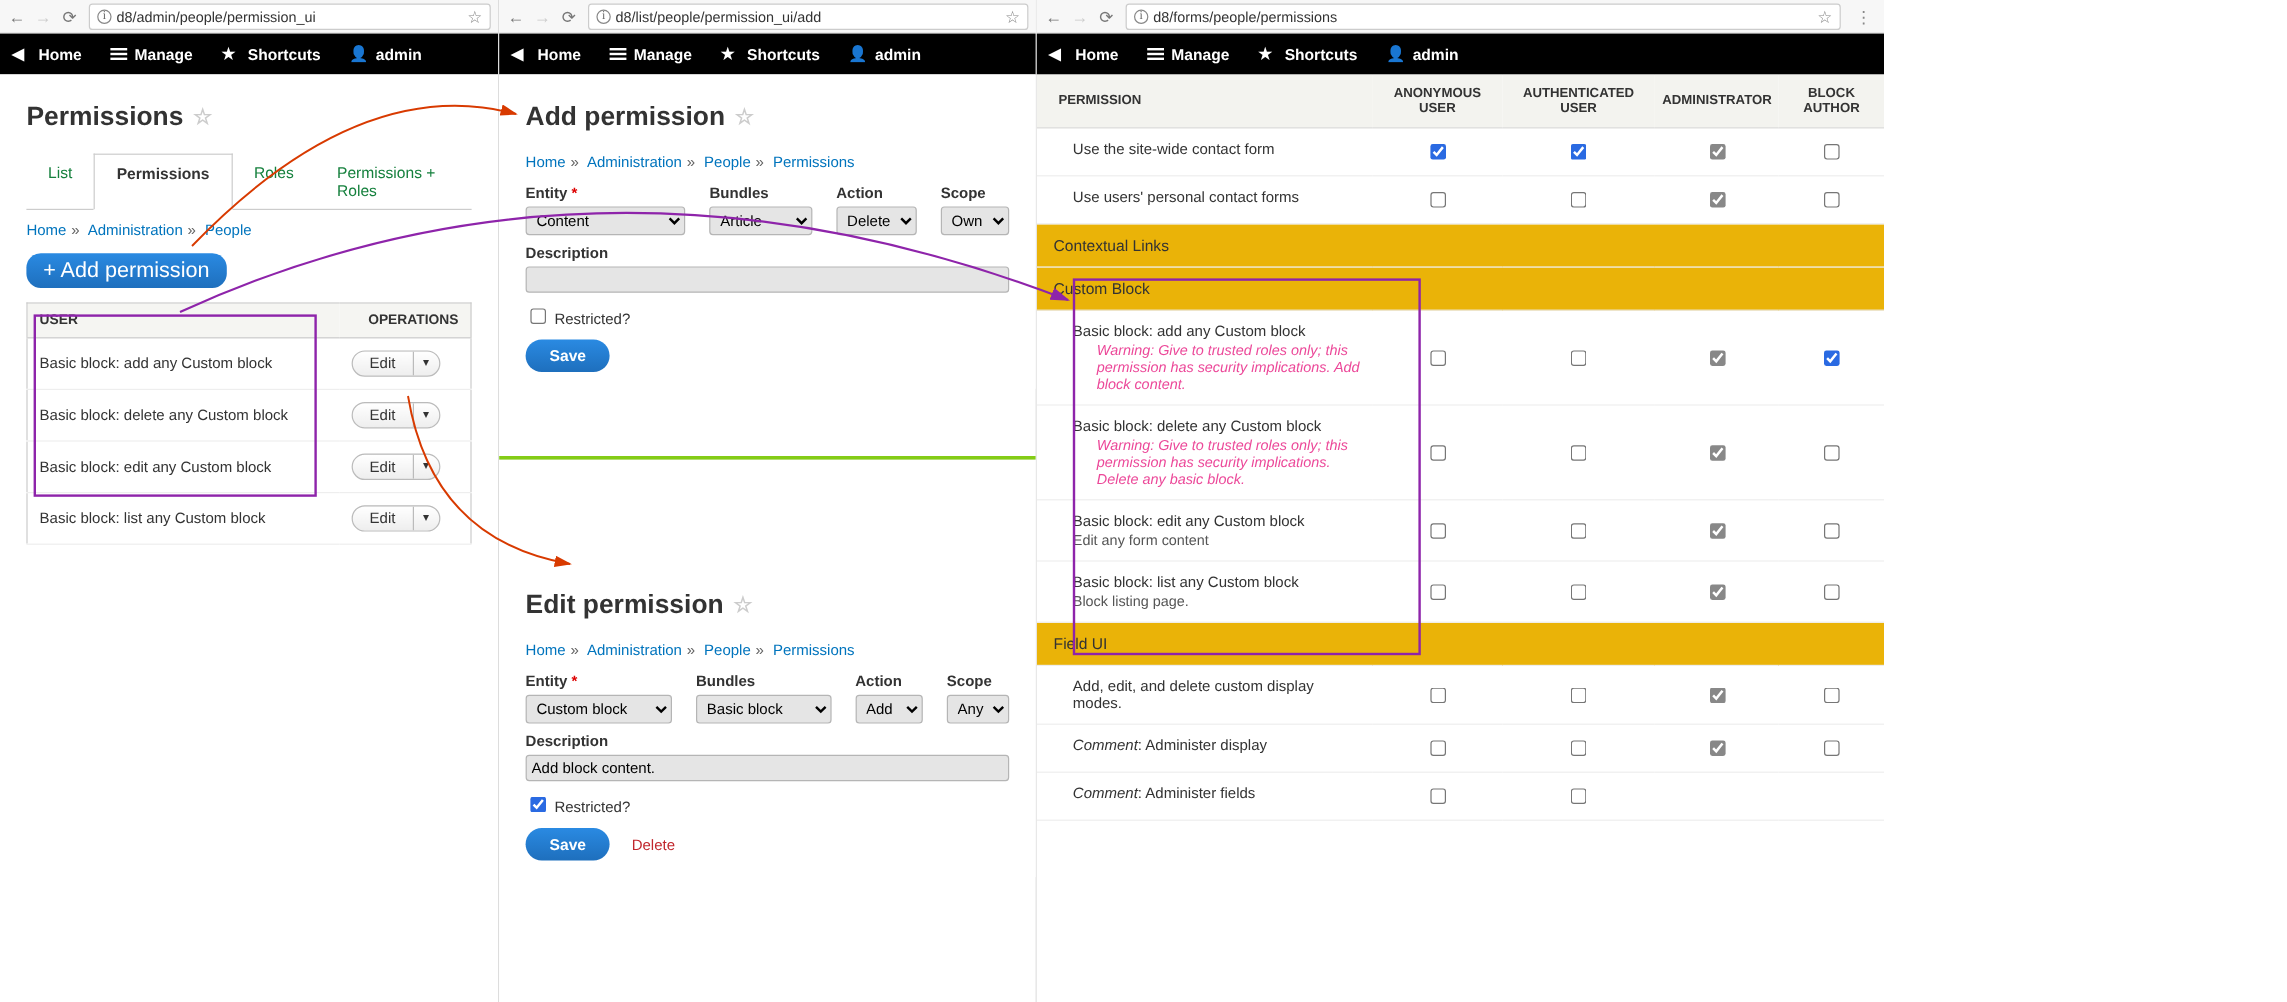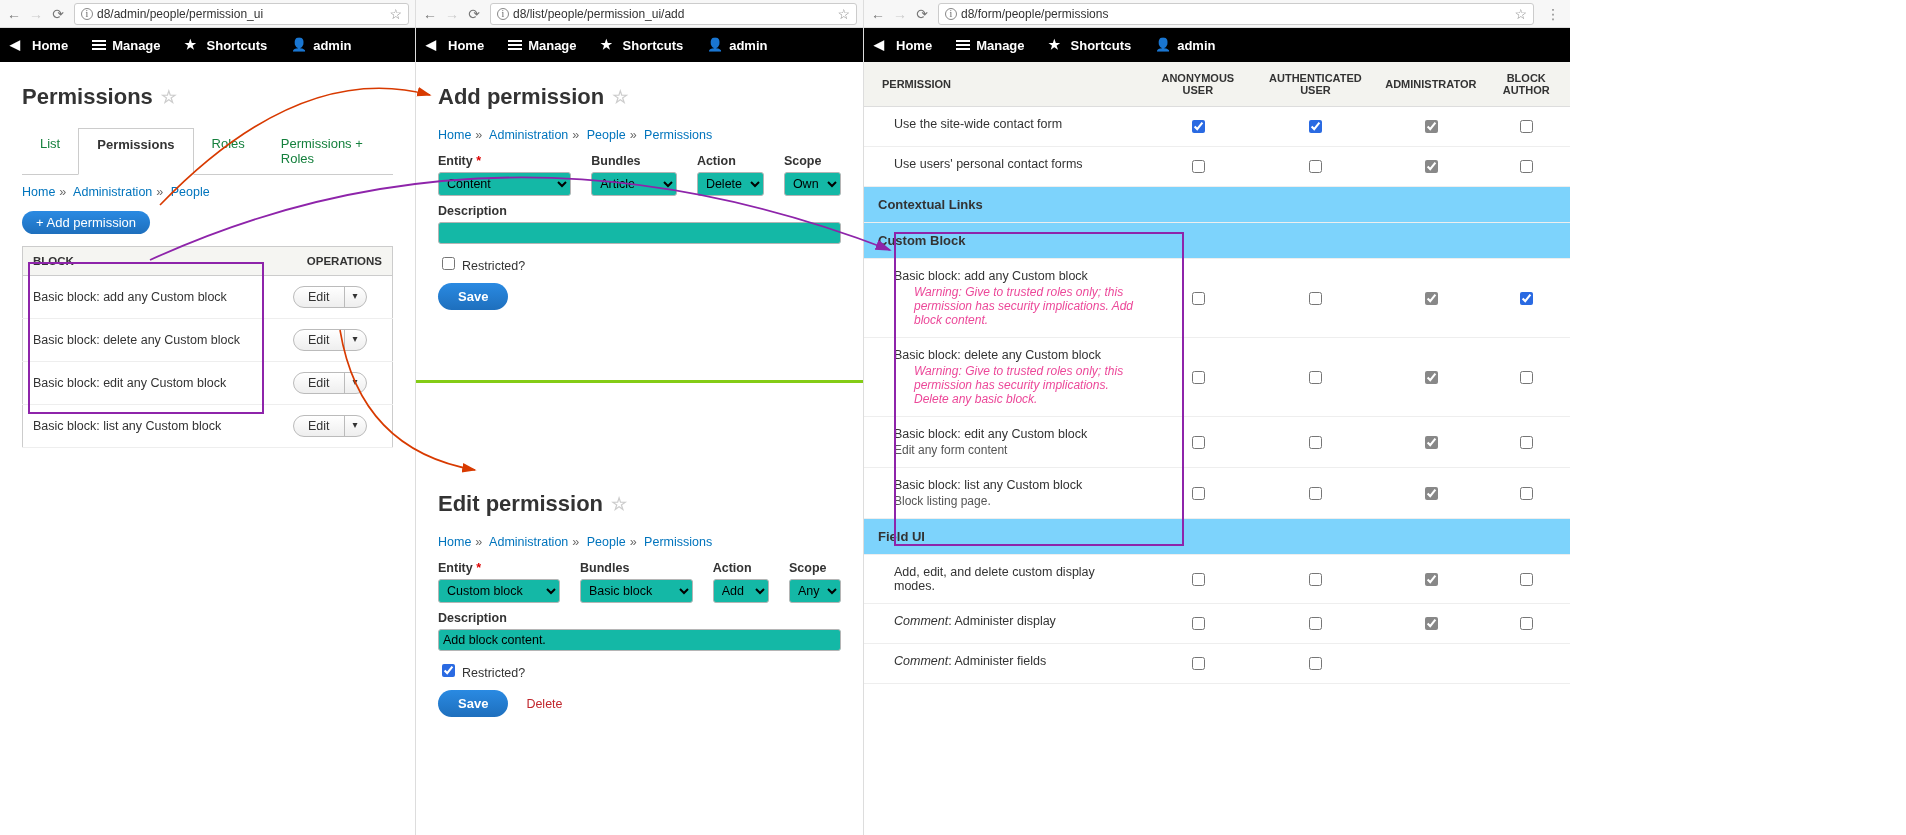--- a/index.html
+++ b/index.html
@@ -86,55 +86,55 @@
   .tab.active { border:1px solid #ccc; border-bottom:1px solid #fff; margin-bottom:-1px; background:#fff; color:#333; font-weight:bold;}
 
   .breadcrumb { font-size:12.5px; margin: 6px 0 12px 0; }
   .breadcrumb a, .breadcrumb span.link { color:#0074bd; text-decoration:none; }
   .sep { color:#666; margin:0 4px; }
 
   .btn-primary {
     background:#1e6fbd;
     background: linear-gradient(#2a8ae2,#1e6fbd);
     color:#fff; border:none; border-radius:12px;
-    padding:4px 14px; font-size:13px; cursor:pointer;
+    padding:4px 14px; font-size:18px; cursor:pointer;
   }
   .btn-primary.round-less { border-radius: 18px; padding:6px 20px; font-size:13px; font-weight:bold;}
 
   
   .list-table { width:100%; border:1px solid #ccc; border-collapse:collapse; margin-top:12px; }
   .list-table th { background:#f5f5f2; font-size:11.5px; text-align:left; padding:8px 10px; border-bottom:1px solid #ccc; font-weight:bold;}
   .list-table td { padding:10px 10px; border-bottom:1px solid #eee; font-size:12.5px;}
   .ops-cell { text-align:left; white-space:nowrap;}
   .split-btn { display:inline-flex; border:1px solid #bbb; border-radius:14px; overflow:hidden; background:linear-gradient(#fff,#eee);}
   .split-btn .main { padding:3px 14px; border-right:1px solid #bbb; cursor:pointer;}
   .split-btn .caret { padding:3px 8px; cursor:pointer; font-size:10px;}
 
   
   .form-row { display:flex; gap:20px; margin-bottom:8px;}
   .form-group { display:flex; flex-direction:column; }
   .form-group label { font-weight:bold; font-size:12.5px; margin-bottom:4px;}
   .req { color:#d00; }
   select, input[type=text] {
     border:1px solid #b5b5b5; border-radius:3px; padding:3px 4px; font-size:12.5px;
-    background:#14b8a6;
+    background:#e5e5e5;
   }
   .wide-input { width:100%; }
   .chk-row { display:flex; align-items:flex-end; gap:4px; margin:10px 0;}
   .action-row { display:flex; align-items:center; gap:18px; margin-top:10px;}
   .delete-link { color:#c1272d; text-decoration:none; }
   .perm-table { width:100%; border-collapse:collapse; }
   .perm-table thead th {
     background:#f3f3ef; font-size:11px; font-weight:bold; text-align:center;
     padding:10px 6px; border-bottom:1px solid #ddd;
   }
   .perm-table thead th:first-child { text-align:left; padding-left:18px;}
   .perm-table tbody td { padding:10px 8px; border-bottom:1px solid #eee; vertical-align:top;}
   .perm-table tbody td.name { padding-left:30px; font-size:12.5px;}
-  .perm-table tbody tr.section td { background:#7dd3fc; font-weight:bold; padding-left:14px; font-size:13px;margin-top:24px;}
+  .perm-table tbody tr.section td { background:#eab308; font-weight:normal; padding-left:14px; font-size:13px;margin-top:24px;}
   .perm-table td.chk { text-align:center; vertical-align:middle;}
   .perm-table td .warn { font-style:italic; color:#ec4899; font-size:12px; display:block; margin-top:2px;margin-left:20px;}
   input[type=checkbox] { width:13px; height:13px; }
   input[type=checkbox].fixed { accent-color:#888; }
   input[type=checkbox].blue { accent-color:#2a6ae2; }
 
   
   .highlight-box { position:absolute; border:2px solid #8e24aa; pointer-events:none; }
 
   
@@ -198,21 +198,21 @@
     <div class="breadcrumb">
       <span class="link">Home</span><span class="sep">»</span>
       <span class="link">Administration</span><span class="sep">»</span>
       <span class="link">People</span>
     </div>
     <button class="btn-primary">+ Add permission</button>
 
     <table class="list-table">
       <thead>
           <tr>
-        <th>BLOCK</th>
+        <th>USER</th>
         <th style="text-align:right">OPERATIONS</th>
       </tr>
         </thead>
       <tbody id="p1rows">
           <tr>
             <td>Basic block: add any Custom block</td>
     <td class="ops-cell"><span class="split-btn">
       <span class="main">Edit</span>
       <span class="caret">▾</span>
               </span></td>
@@ -369,21 +369,21 @@
 
 <div class="pane pane3">
   <div class="chrome">
     <div class="nav-arrows">
       <div class="nav-btn">←</div>
       <div class="nav-btn disabled">→</div>
       <div class="nav-btn">⟳</div>
     </div>
     <div class="url-box">
       <span class="url-icon">i</span>
-      <span class="url-text">d8/form/people/permissions</span>
+      <span class="url-text">d8/forms/people/permissions</span>
       <span class="star">☆</span>
     </div>
     <span class="kebab">⋮</span>
   </div>
   <div class="toolbar">
     <div class="tool-item">
         <span class="ico">◀</span>
         <span>Home</span>
       </div>
     <div class="tool-item">

